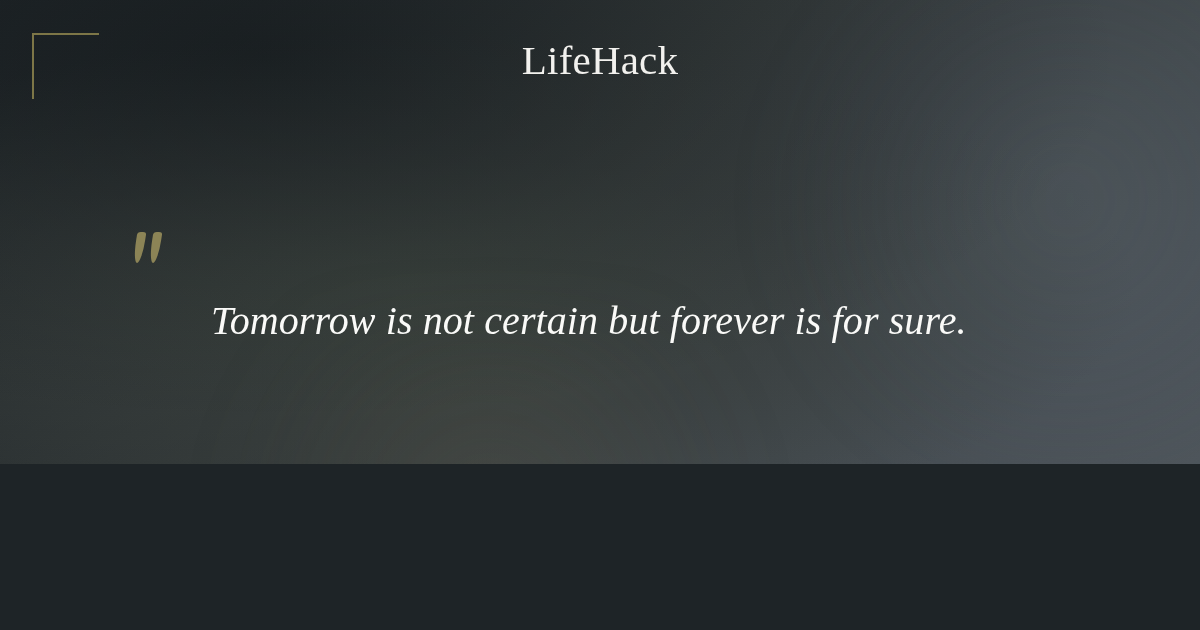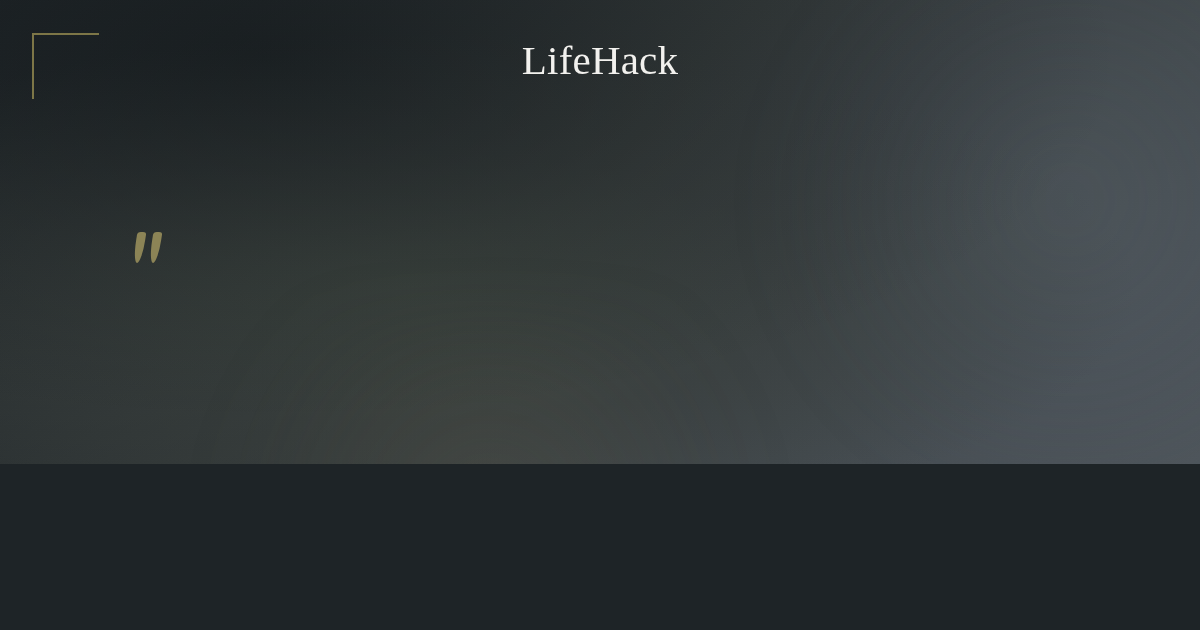--- a/index.html
+++ b/index.html
@@ -166,14 +166,15 @@
     <span class="v"></span>
   </div>
 
   <div class="brand">LifeHack</div>
 
   <div class="quote-mark">
     <i class="m1"></i>
     <i class="m2"></i>
   </div>
 
+  <div class="quote-text">Tomorrow is not certain but forever is for sure.</div>
 
 </div>
 
 </body></html>

